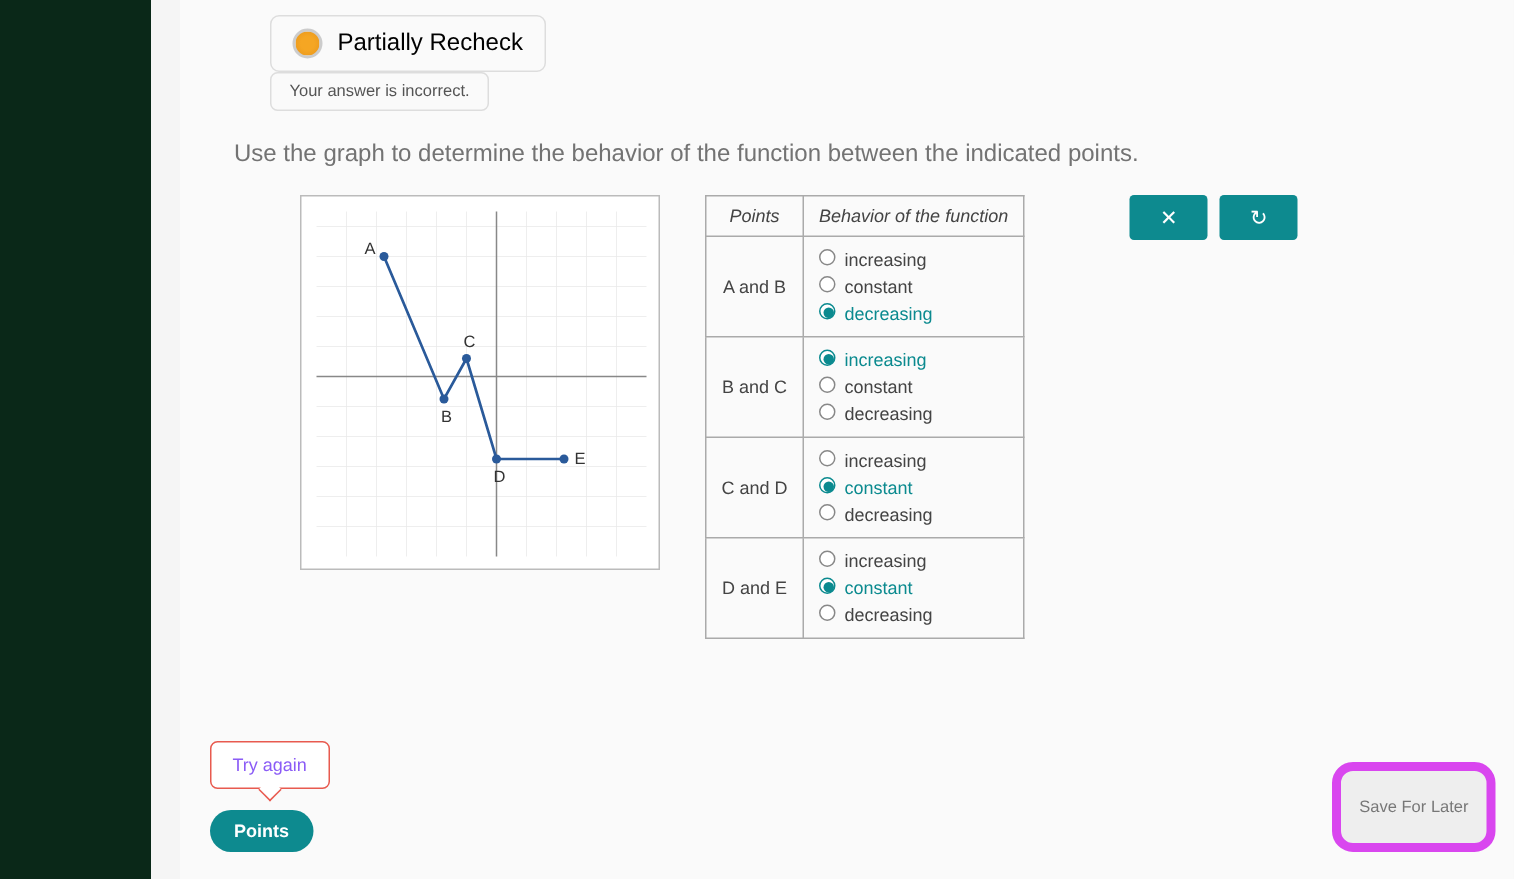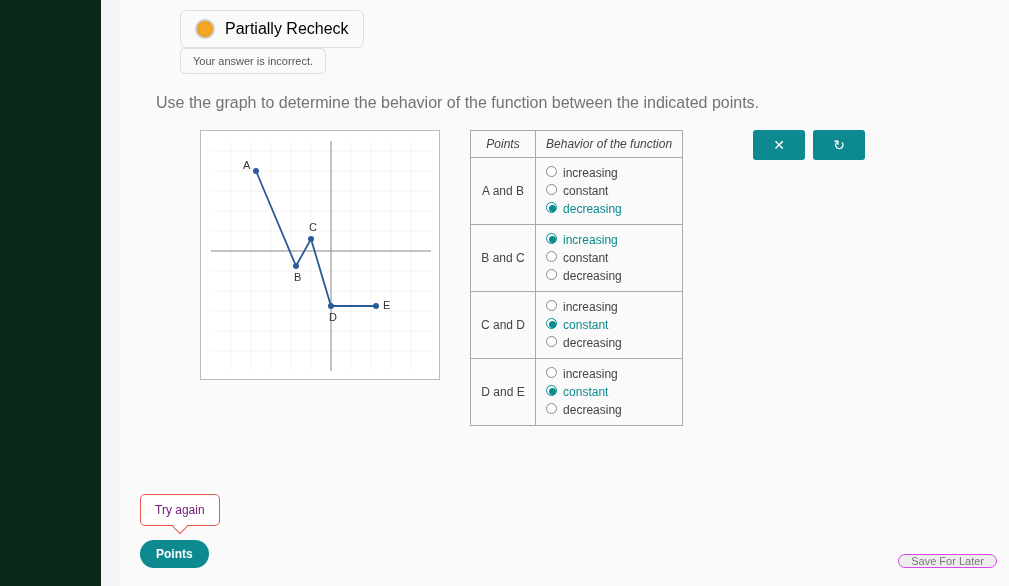--- a/index.html
+++ b/index.html
@@ -102,21 +102,21 @@
       cursor: pointer;
     }
     .try-again {
       position: absolute;
       left: 20px;
       bottom: 60px;
       border: 1.5px solid #e85a4f;
       border-radius: 5px;
       padding: 8px 14px;
       font-size: 12px;
-      color: #701a75;
+      color: #8b5cf6;
       background: #fff;
       cursor: pointer;
     }
     .try-again::after {
       content: '';
       position: absolute;
       bottom: -7px; left: 50%;
       transform: translateX(-50%) rotate(45deg);
       width: 10px; height: 10px;
       background: #fff;
@@ -134,23 +134,23 @@
       padding: 7px 16px;
       font-size: 12px;
       font-weight: bold;
       cursor: pointer;
     }
     .save-later {
       position: absolute;
       right: 12px;
       bottom: 18px;
       background: #eee;
-      border: 1px solid #d946ef;
+      border: 6px solid #d946ef;
       border-radius: 14px;
-      padding: 0 12px;
+      padding: 18px 12px;
       font-size: 11px;
       color: #777;
       cursor: pointer;
     }
   </style>
 </head>
 <body>
 
 <div class="page">
   <div class="status-header">

